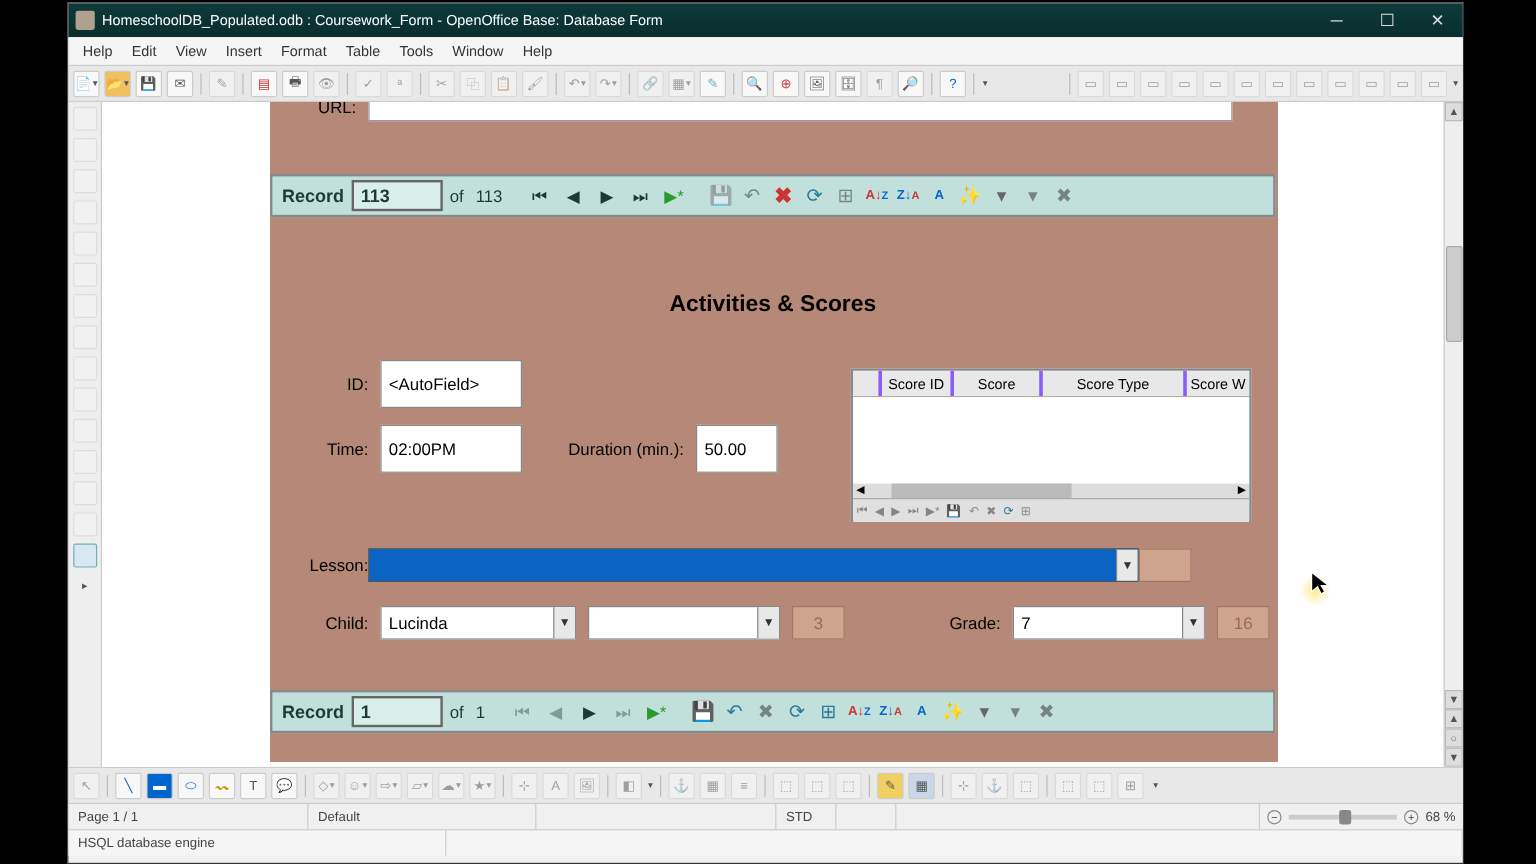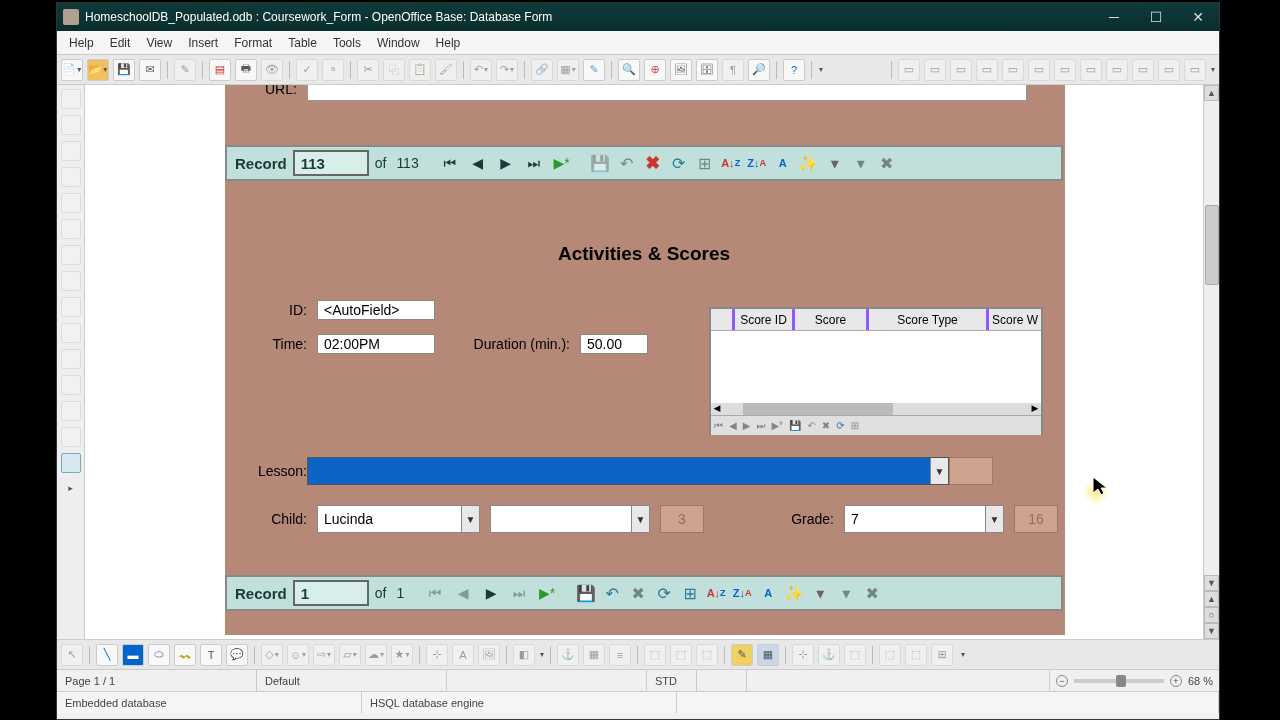--- a/index.html
+++ b/index.html
@@ -39,21 +39,21 @@
 .nav-btn { width: 26px; height: 26px; display: flex; align-items: center; justify-content: center; font-size: 14px; color: #1a3a38; cursor: pointer; }
 .nav-btn.play { color: #2a9a2a; }
 .nav-spacer { width: 10px; }
 
 .section-title { position: absolute; left: 0; top: 158px; width: 838px; text-align: center; font-size: 19px; font-weight: 700; color: #000; }
 
 .fields-area { position: absolute; left: 30px; top: 215px; width: 780px; }
 .frow { display: flex; align-items: center; gap: 10px; margin-bottom: 14px; }
 .flabel { width: 52px; text-align: right; font-size: 14px; color: #000; }
 .flabel2 { text-align: right; font-size: 14px; color: #000; }
-.finput { background: #fff; border: 1px solid #888; padding: 4px 6px; font-size: 14px; height: 20px; }
+.finput { background: #fff; border: 1px solid #888; padding: 4px 6px; font-size: 14px; height: 40px; }
 
 .score-table { position: absolute; right: 22px; top: 222px; width: 334px; height: 128px; background: #fff; border: 2px solid #888; }
 .score-header { display: flex; height: 22px; background: #e8e8e8; border-bottom: 1px solid #aaa; font-size: 12px; }
 .score-header .hcell { border-right: 3px solid #8b5cf6; display: flex; align-items: center; justify-content: center; }
 .score-header .hcell:first-child { width: 24px; }
 .score-body { height: 72px; background: #fff; }
 .score-footer { height: 20px; background: #e0e0e0; display: flex; align-items: center; font-size: 10px; border-top: 1px solid #aaa; }
 .score-scroll { height: 12px; background: #ddd; display: flex; }
 .score-scroll .thumb { width: 150px; background: #bbb; margin-left: 20px; }
 
@@ -399,17 +399,16 @@
       <span style="border:1px solid #888;border-radius:50%;width:12px;height:12px;display:flex;align-items:center;justify-content:center;font-size:9px">−</span>
       <div class="zoom-slider">
           <div class="handle"></div>
         </div>
       <span style="border:1px solid #888;border-radius:50%;width:12px;height:12px;display:flex;align-items:center;justify-content:center;font-size:9px">+</span>
       <span>68 %</span>
     </div>
   </div>
 
   <div class="statusbar2">
-    <div class="status-cell" style="width:305px">Embedded database</div>
     <div class="status-cell" style="width:315px">HSQL database engine</div>
     <div class="status-cell wide"></div>
   </div>
 </div>
 
 </body></html>

